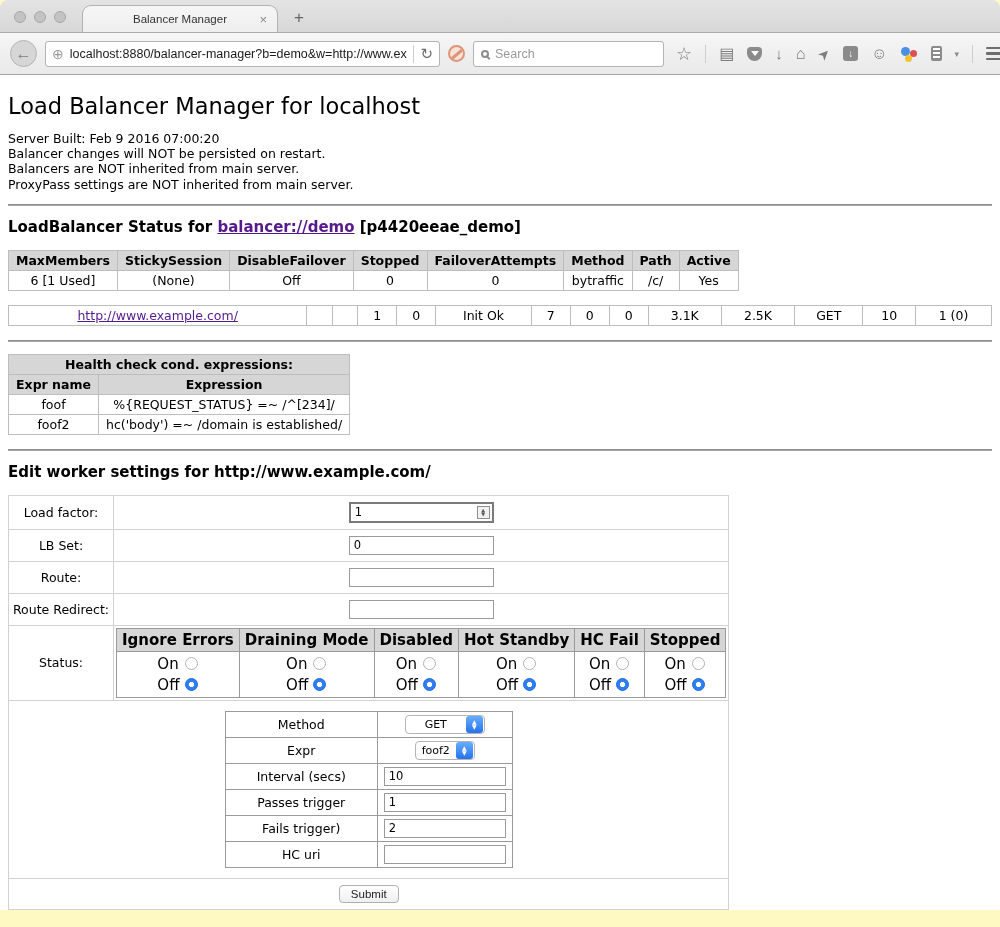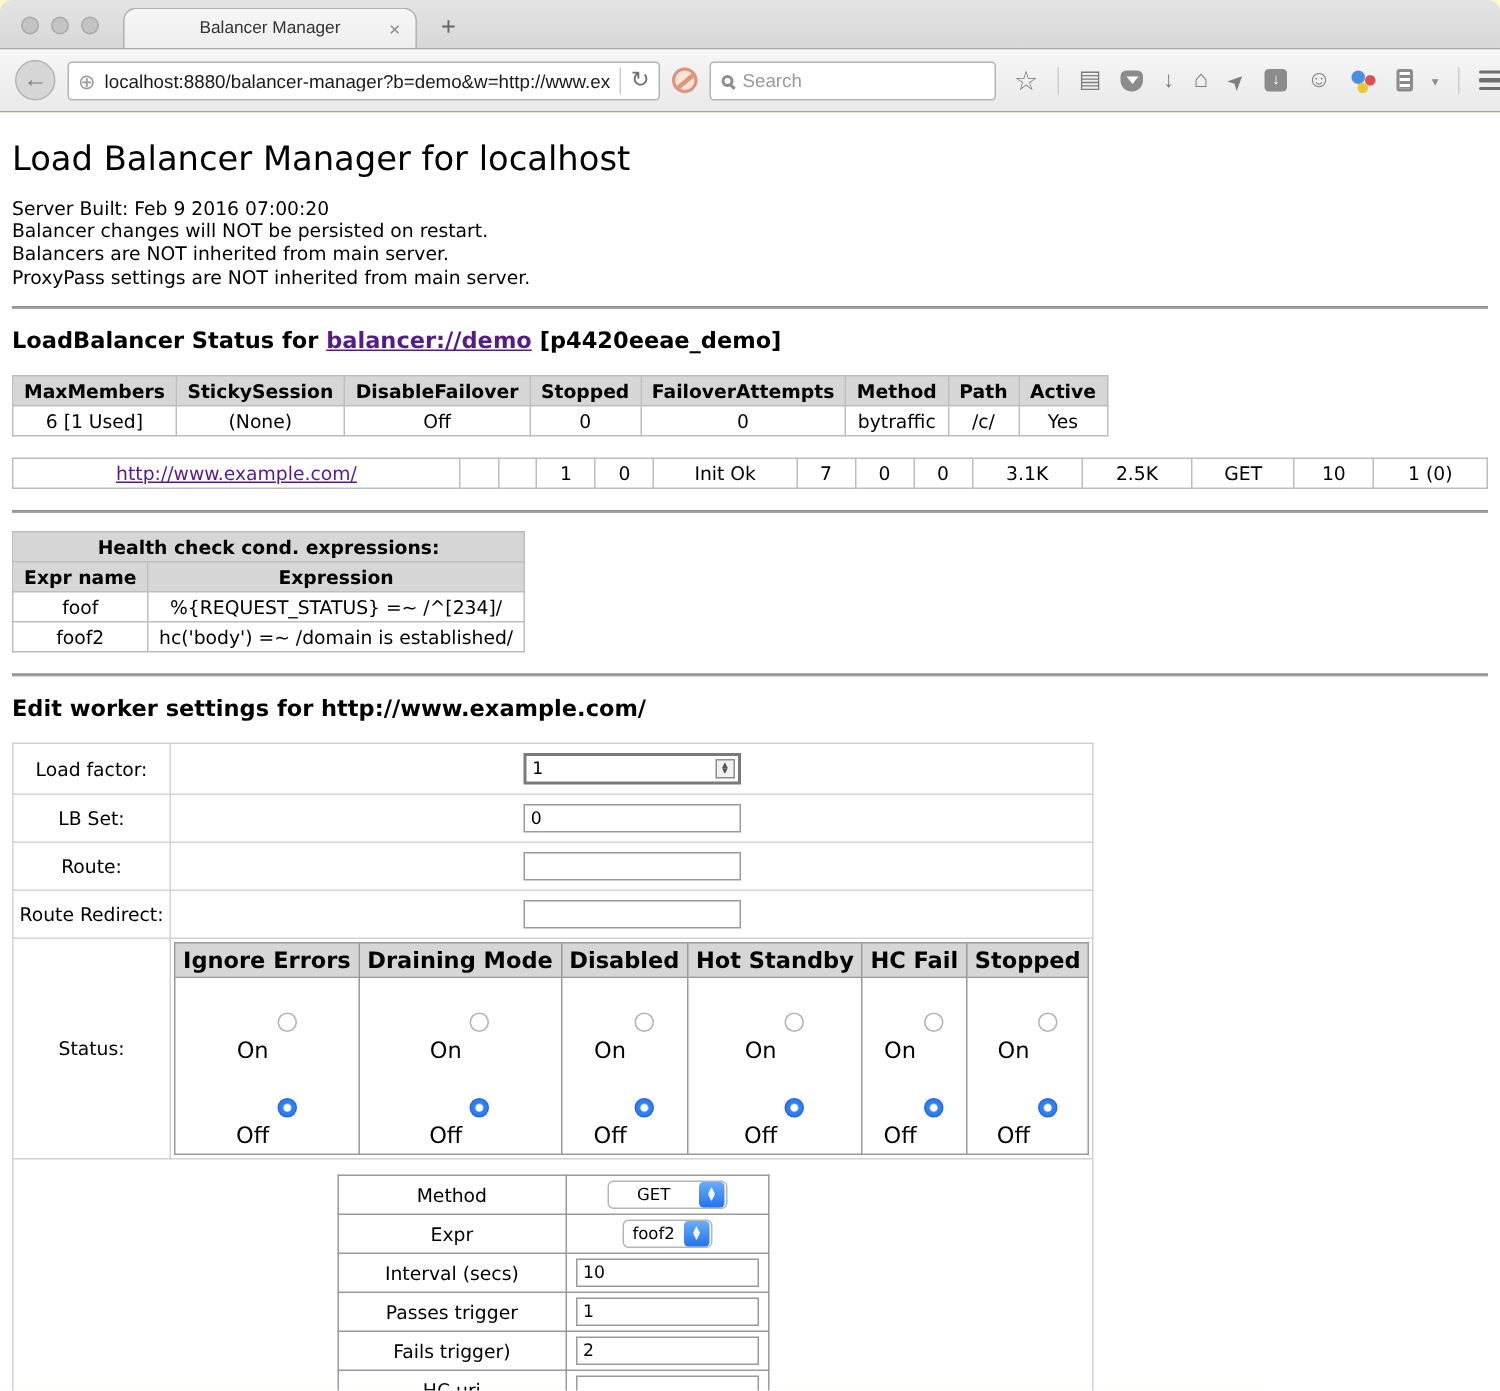--- a/index.html
+++ b/index.html
@@ -111,21 +111,21 @@
   td.flabel { width: 100px; white-space: nowrap; }
   .txt { width: 145px; height: 19px; border: 1px solid #9a9a9a; font-family: "DejaVu Sans", sans-serif; font-size: 11.5px; padding: 1px 4px; background: #fff; }
   .numwrap { position: relative; display: inline-block; }
   .numwrap .txt { border: 2px solid #7a7a7a; height: 21px; }
   .spinner { position: absolute; right: 4px; top: 4px; width: 13px; height: 13px; border: 1px solid #8f8f8f; background: #f1f1f1; display: flex; flex-direction: column; align-items: center; justify-content: center; font-size: 5px; line-height: 4px; color: #555; }
 
   table.status-tbl { width: 100%; border-collapse: collapse; border: 1px solid #9a9a9a; font-size: 15px; }
   table.status-tbl th { background: #d6d6d6; border: 1px solid #9a9a9a; padding: 2px 5px; white-space: nowrap; }
   table.status-tbl td { border: 1px solid #9a9a9a; padding: 3px 2px; }
   .rgrid { display: grid; grid-template-columns: auto 14px; column-gap: 5px; row-gap: 3px; justify-content: center; align-items: center; }
-  .rlbl { text-align: center; margin-top: 36px; }
+  .rlbl { text-align: left; }
   .radio { width: 13px; height: 13px; border-radius: 50%; border: 1px solid #b3b3b3; background: #fff; display: inline-block; }
   .radio.checked { border: 1px solid #2569d8; background: radial-gradient(circle, #ffffff 0 2.4px, #2d7ff5 2.9px); }
 
   table.hc-tbl { border-collapse: collapse; border: 1px solid #9a9a9a; margin: 4px auto; font-size: 12.5px; }
   table.hc-tbl th { background: #d6d6d6; border: 1px solid #9a9a9a; padding: 2px 10px; }
   table.hc-tbl td { border: 1px solid #9a9a9a; padding: 3px 6px; text-align: center; }
   td.hclabel { width: 152px; }
   td.hcvalue { width: 132px; }
   .txt.hc { width: 122px; text-align: left; }
   .sel { display: inline-flex; align-items: center; border: 1px solid #b5b5b5; border-radius: 4px; background: #fff; height: 19px; padding: 0 1px 0 0; position: relative; }

